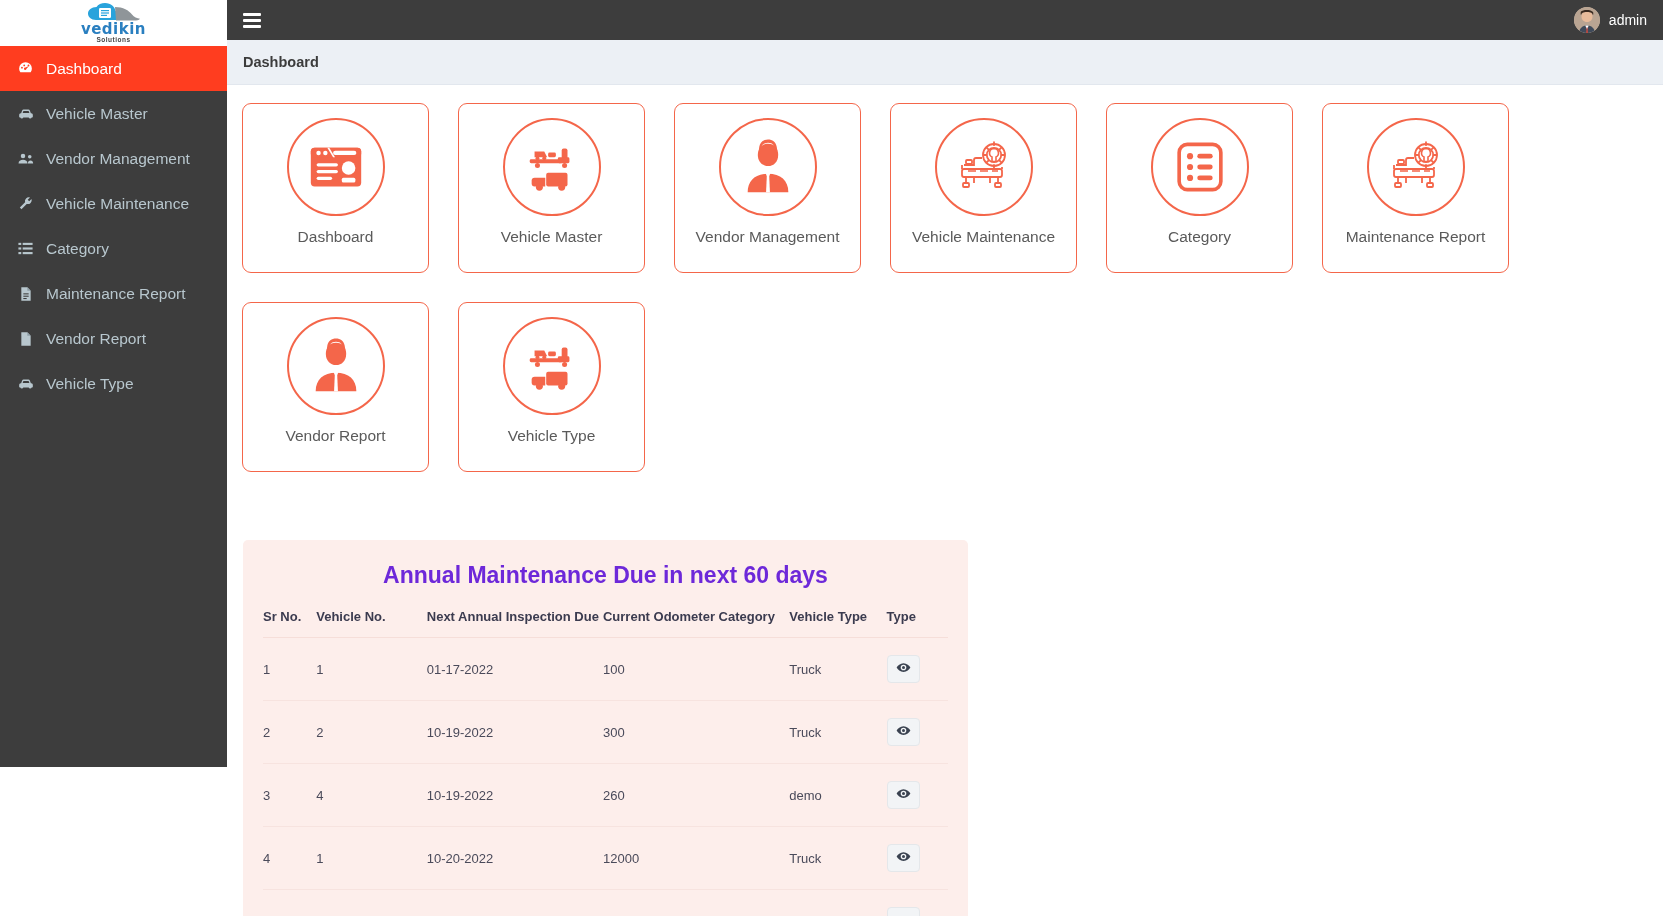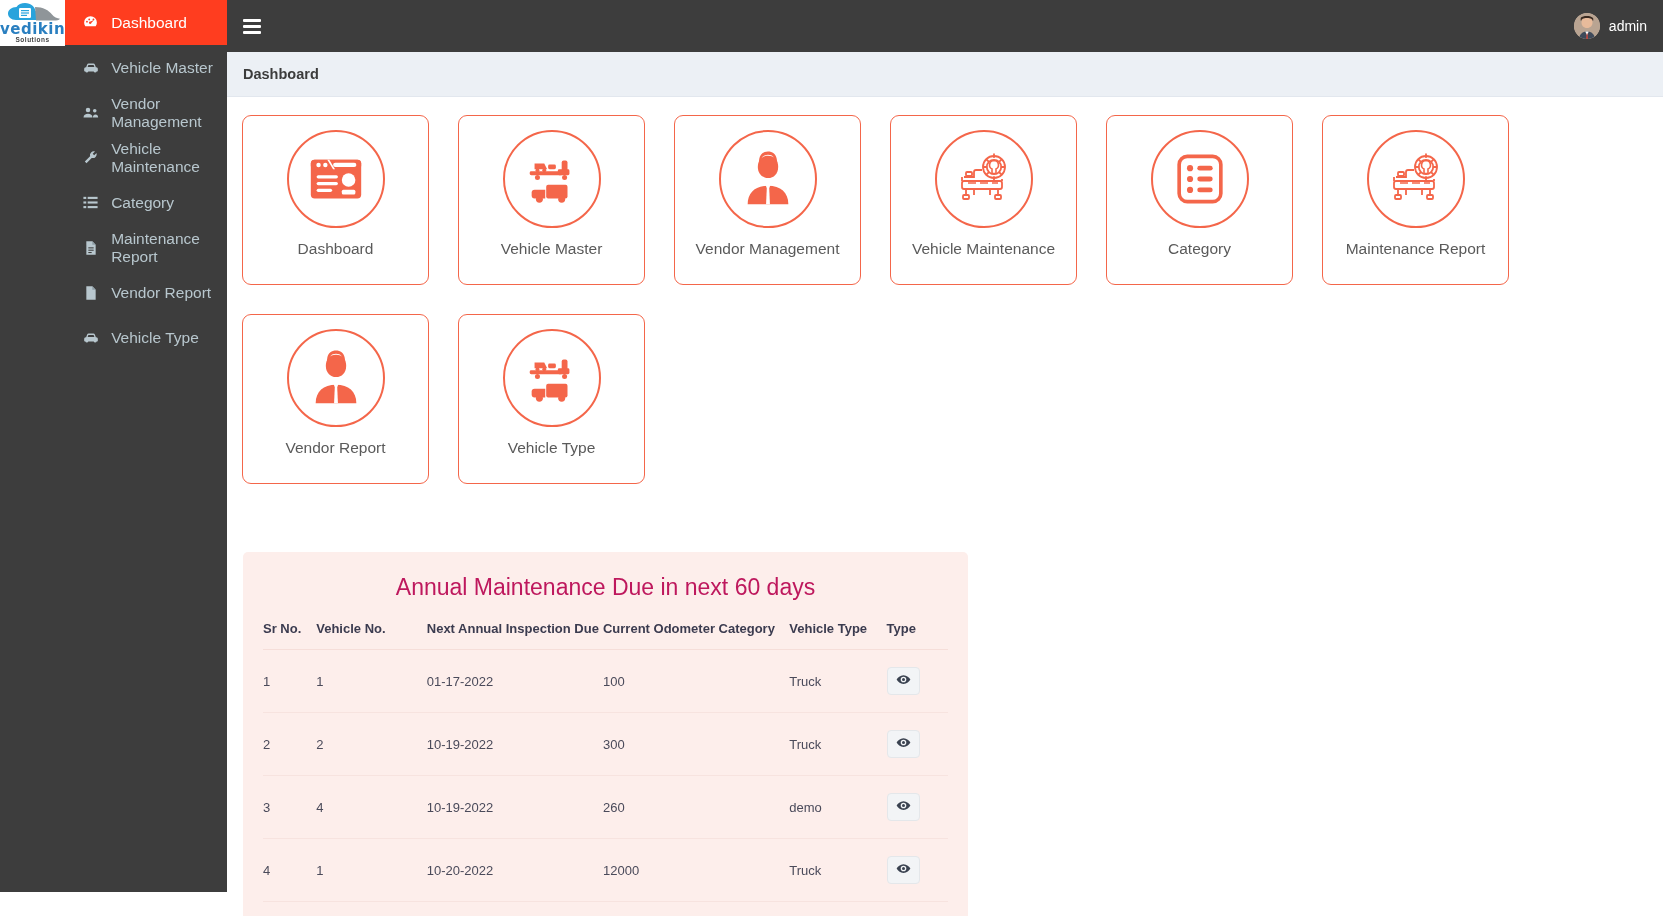--- a/index.html
+++ b/index.html
@@ -5,22 +5,22 @@
   * { box-sizing: border-box; margin: 0; padding: 0; }
   html, body {
     width: 1663px; height: 916px;
     font-family: "Liberation Sans", sans-serif;
     background: #ffffff; overflow: hidden;
   }
   .app { display: flex; width: 1663px; height: 916px; }
 
   
   .sidebar {
-    width: 227px; min-width: 227px; height: 892px;
-    background: #3d3d3d; display: flex; flex-direction: row;
+    width: 227px; min-width: 227px; height: 767px;
+    background: #3d3d3d; display: flex; flex-direction: column;
   }
   .logo-wrap {
     height: 46px; background: #ffffff;
     display: flex; align-items: center; justify-content: center;
   }
   .logo { display: flex; flex-direction: column; align-items: center; line-height: 1; }
   .logo-cloud { position: relative; width: 62px; height: 22px; }
   .logo-word {
     font-family: "DejaVu Sans", sans-serif; font-weight: bold;
     font-size: 15px; color: #2a7fc0; letter-spacing: .5px; margin-top: -3px;
@@ -39,21 +39,21 @@
   .nav-item .ico {
     width: 19px; display: inline-flex; align-items: center; justify-content: center;
     flex: 0 0 19px;
   }
   .nav-item.active .ico svg { fill: #ffffff; }
   .nav-item .ico svg { fill: #b8c7ce; }
 
   
   .main { flex: 1; height: 916px; display: flex; flex-direction: column; background: #fff; }
   .topbar {
-    height: 52px; background: #3d3d3d;
+    height: 40px; background: #3d3d3d;
     display: flex; align-items: center; justify-content: space-between;
     padding: 0 16px 0 16px;
   }
   .hamburger { width: 22px; height: 18px; display: flex; flex-direction: column;
     justify-content: center; gap: 3px; cursor: pointer; }
   .hamburger span { display: block; height: 3px; background: #ffffff; border-radius: 1px; }
   .hamburger span:nth-child(1) { width: 18px; }
   .hamburger span:nth-child(2) { width: 18px; }
   .hamburger span:nth-child(3) { width: 18px; }
   .user-area { display: flex; align-items: center; gap: 9px; cursor: pointer; }
@@ -92,22 +92,22 @@
   }
   .tile .tile-label { font-size: 15.5px; color: #5a5a5a; text-align: center; }
 
   
   .panel-wrap { padding: 68px 0 0 16px; }
   .panel {
     width: 725px; background: #fdeeeb; border-radius: 5px;
     padding: 22px 20px 12px 20px;
   }
   .panel-title {
-    text-align: center; font-size: 23px; color: #be185d;
-    font-weight: normal; margin-bottom: 20px;
+    text-align: center; font-size: 23px; color: #6d28d9;
+    font-weight: bold; margin-bottom: 20px;
   }
   table { width: 100%; border-collapse: collapse; }
   thead th {
     text-align: left; font-size: 13px; font-weight: bold; color: #3b3b4f;
     padding: 0 0 13px 0; border-bottom: 1px solid #f6ded9; white-space: nowrap;
   }
   tbody td {
     font-size: 13px; color: #4a4a5a; padding: 17px 0 17px 0;
     border-bottom: 1px solid #f7e3df; white-space: nowrap;
   }

